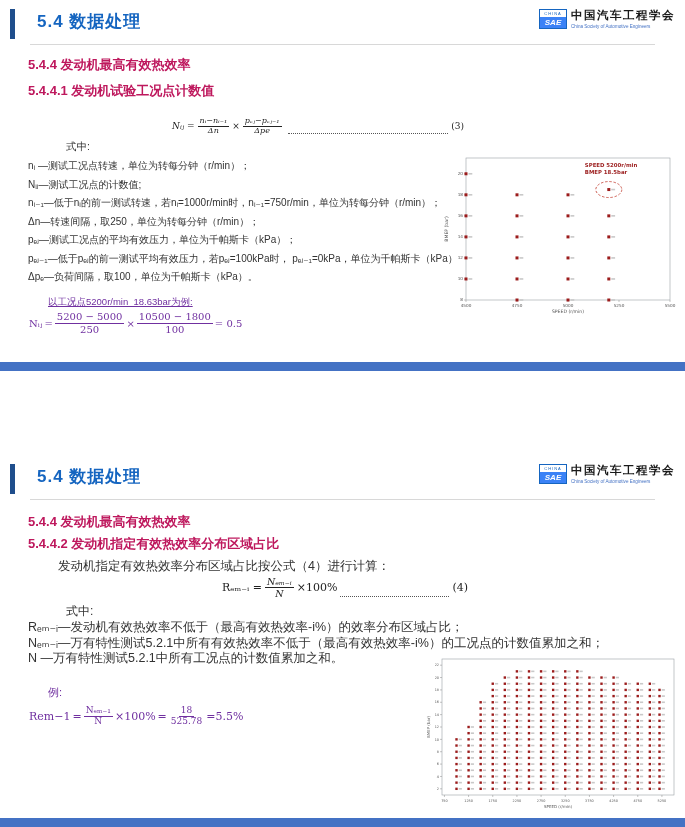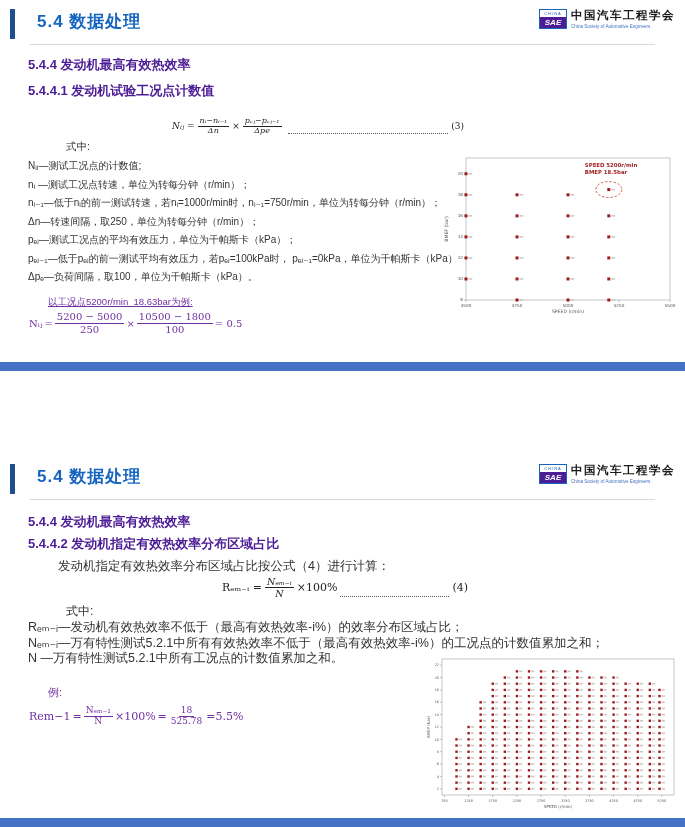--- a/index.html
+++ b/index.html
@@ -8,26 +8,26 @@
   .slide{position:absolute;left:0;width:685px;background:#ffffff;}
   .abs{position:absolute;}
 
   
   .accent{position:absolute;left:10px;top:9px;width:5px;height:30px;background:#1f4e8c;}
   .slide-title{position:absolute;left:37px;top:10px;font-size:17px;font-weight:bold;color:#1565c0;letter-spacing:1px;}
   .divider{position:absolute;left:30px;right:30px;top:44px;border-top:1px solid #d8d8d8;}
   .logo{position:absolute;right:10px;top:8px;display:flex;align-items:center;gap:4px;}
   .badge{width:28px;height:20px;border:1px solid #1565c0;display:flex;flex-direction:column;box-sizing:border-box;}
   .badge .b-top{flex:0 0 7px;font-size:4px;color:#1565c0;text-align:center;line-height:7px;letter-spacing:1px;}
-  .badge .b-main{flex:1;background:#4c1d95;color:#fff;font-size:8px;font-weight:bold;text-align:center;line-height:11px;font-style:italic;}
+  .badge .b-main{flex:1;background:#3b82f6;color:#fff;font-size:8px;font-weight:bold;text-align:center;line-height:11px;font-style:italic;}
   .org{display:flex;flex-direction:column;}
   .org-cn{font-size:11.5px;font-weight:bold;color:#1a1a1a;letter-spacing:1.5px;}
   .org-en{font-size:4.6px;color:#4472c4;margin-top:1px;}
 
-  .sec{position:absolute;left:28px;font-size:13px;font-weight:600;color:#4c1d95;}
+  .sec{position:absolute;left:28px;font-size:13px;font-weight:600;color:#be185d;}
   .intro{position:absolute;color:#333;}
   .where{position:absolute;left:28px;color:#333;margin-left:38px;}
   .defs{position:absolute;left:28px;color:#333;}
   .defs div{white-space:nowrap;}
   .formula-row{position:absolute;display:flex;align-items:center;color:#222;}
   .formula-row .body{display:inline-flex;align-items:center;font-family:"DejaVu Serif","Liberation Serif",serif;font-style:italic;}
   .leader{flex:1;border-bottom:1.6px dotted #555;height:1px;margin:0 3px 2px 3px;align-self:flex-end;}
   .ftag{font-family:"DejaVu Serif","Liberation Serif",serif;}
   .frac{display:inline-flex;flex-direction:column;align-items:center;vertical-align:middle;margin:0 3px;line-height:1.05;}
   .frac .num{border-bottom:0.9px solid currentColor;padding:0 2px 0.5px 2px;}
@@ -76,22 +76,22 @@
             <span class="num">pₑⱼ−pₑⱼ₋₁</span>
             <span class="den">Δpe</span>
           </span>
       </span>
       <span class="leader"></span>
       <span class="ftag">(3)</span>
     </div>
 
     <div class="where" style="top:140px;font-size:10.5px;">式中:</div>
     <div class="defs" style="top:157px;font-size:10px;line-height:18.5px;">
+      <div>nᵢ —测试工况点转速，单位为转每分钟（r/min）；</div>
       <div>Nᵢⱼ—测试工况点的计数值;</div>
-      <div>nᵢ —测试工况点转速，单位为转每分钟（r/min）；</div>
       <div>nᵢ₋₁—低于nᵢ的前一测试转速，若nᵢ=1000r/min时，nᵢ₋₁=750r/min，单位为转每分钟（r/min）；</div>
       <div>Δn—转速间隔，取250，单位为转每分钟（r/min）；</div>
       <div>pₑⱼ—测试工况点的平均有效压力，单位为千帕斯卡（kPa）；</div>
       <div>pₑⱼ₋₁—低于pₑⱼ的前一测试平均有效压力，若pₑⱼ=100kPa时， pₑⱼ₋₁=0kPa，单位为千帕斯卡（kPa）</div>
       <div>Δpₑ—负荷间隔，取100，单位为千帕斯卡（kPa）。</div>
     </div>
 
     <div class="ex-label purple" style="top:296px;font-size:9.5px;text-decoration:underline;">以工况点5200r/min_18.63bar为例:</div>
     <div class="ex-formula purple" style="top:312px;font-size:10px;">
       <span>Nᵢⱼ</span>

